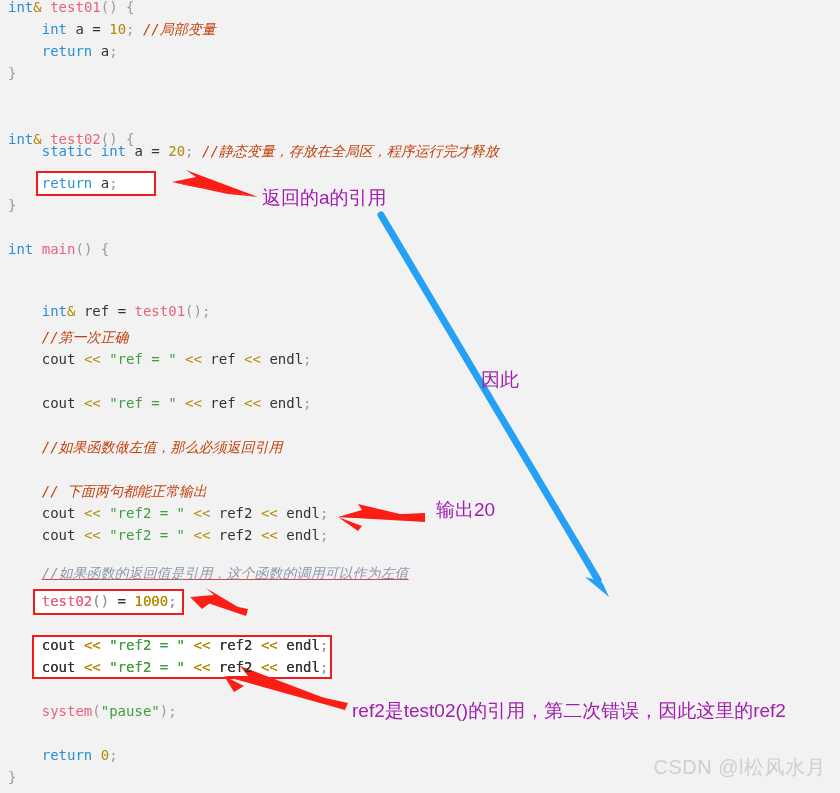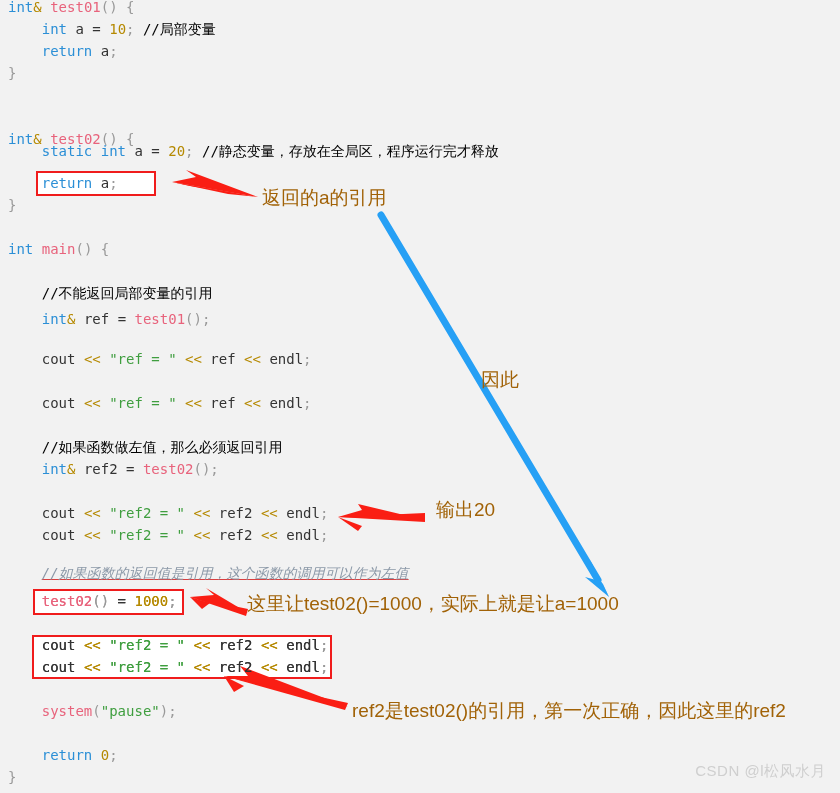--- a/index.html
+++ b/index.html
@@ -42,36 +42,36 @@
   }
 
   
   .kw      { color: #2b8fd6; }       
   .fn      { color: #e8637c; }       
   .num     { color: #b58900; }       
   .str     { color: #3f9e3f; }       
   .op      { color: #b58900; }       
   .pl      { color: #333333; }       
   .punct   { color: #999999; }       
-  .cmt     { color: #000000; }
+  .cmt     { color: #c2410c; font-style: italic; }
   .cmt-u   { color: #8c99a8; font-style: italic; text-decoration: underline; text-decoration-color: #d94040; }
   .amp     { color: #b58900; }
 
   
   .redbox {
     position: absolute;
     border: 2px solid #f01c1c;
     background: #ffffff;
     box-sizing: border-box;
   }
 
   
   .anno {
     position: absolute;
-    color: #a16207;
+    color: #a21caf;
     font-family: "Liberation Sans", sans-serif;
     font-size: 18px;
     line-height: 24px;
     white-space: pre;
   }
   .anno-big { font-size: 19px; }
 
   
   #arrows {
     position: absolute;
@@ -79,21 +79,21 @@
     width: 840px; height: 793px;
     pointer-events: none;
   }
 
   
   #watermark {
     position: absolute;
     right: 14px;
     bottom: 12px;
     color: #cfcfcf;
-    font-size: 15px;
+    font-size: 20px;
     font-family: "Liberation Sans", sans-serif;
     letter-spacing: 0.5px;
   }
 </style>
 </head>
 <body>
 
 <div id="root">
 
   <div id="code">
@@ -103,27 +103,27 @@
     <div class="ln" style="top:40px">    <span class="kw">return</span> <span class="pl">a</span><span class="punct">;</span></div>
     <div class="ln" style="top:62px"><span class="punct">}</span></div>
 
     <div class="ln" style="top:128px"><span class="kw">int</span><span class="amp">&amp;</span> <span class="fn">test02</span><span class="punct">()</span> <span class="punct">{</span></div>
     <div class="ln" style="top:140px">    <span class="kw">static</span> <span class="kw">int</span> <span class="pl">a</span> <span class="pl">=</span> <span class="num">20</span><span class="punct">;</span> <span class="cmt">//静态变量，存放在全局区，程序运行完才释放</span></div>
     <div class="ln" style="top:172px">    <span class="kw">return</span> <span class="pl">a</span><span class="punct">;</span></div>
     <div class="ln" style="top:194px"><span class="punct">}</span></div>
 
     <div class="ln" style="top:238px"><span class="kw">int</span> <span class="fn">main</span><span class="punct">()</span> <span class="punct">{</span></div>
 
-    <div class="ln" style="top:282px">    <span class="cmt">//不能返回局部变量的引用</span></div>
-    <div class="ln" style="top:308px">    <span class="kw">int</span><span class="amp">&amp;</span> <span class="pl">ref</span> <span class="pl">=</span> <span class="fn">test01</span><span class="punct">();</span></div>
+    <div class="ln" style="top:300px">    <span class="kw">int</span><span class="amp">&amp;</span> <span class="pl">ref</span> <span class="pl">=</span> <span class="fn">test01</span><span class="punct">();</span></div>
+    <div class="ln" style="top:326px">    <span class="cmt">//第一次正确</span></div>
     <div class="ln" style="top:348px">    <span class="pl">cout</span> <span class="op">&lt;&lt;</span> <span class="str">"ref = "</span> <span class="op">&lt;&lt;</span> <span class="pl">ref</span> <span class="op">&lt;&lt;</span> <span class="pl">endl</span><span class="punct">;</span></div>
     <div class="ln" style="top:392px">    <span class="pl">cout</span> <span class="op">&lt;&lt;</span> <span class="str">"ref = "</span> <span class="op">&lt;&lt;</span> <span class="pl">ref</span> <span class="op">&lt;&lt;</span> <span class="pl">endl</span><span class="punct">;</span></div>
 
     <div class="ln" style="top:436px">    <span class="cmt">//如果函数做左值，那么必须返回引用</span></div>
-    <div class="ln" style="top:458px">    <span class="kw">int</span><span class="amp">&amp;</span> <span class="pl">ref2</span> <span class="pl">=</span> <span class="fn">test02</span><span class="punct">();</span></div>
+    <div class="ln" style="top:480px">    <span class="cmt">// 下面两句都能正常输出</span></div>
     <div class="ln" style="top:502px">    <span class="pl">cout</span> <span class="op">&lt;&lt;</span> <span class="str">"ref2 = "</span> <span class="op">&lt;&lt;</span> <span class="pl">ref2</span> <span class="op">&lt;&lt;</span> <span class="pl">endl</span><span class="punct">;</span></div>
     <div class="ln" style="top:524px">    <span class="pl">cout</span> <span class="op">&lt;&lt;</span> <span class="str">"ref2 = "</span> <span class="op">&lt;&lt;</span> <span class="pl">ref2</span> <span class="op">&lt;&lt;</span> <span class="pl">endl</span><span class="punct">;</span></div>
 
     <div class="ln" style="top:562px">    <span class="cmt-u">//如果函数的返回值是引用，这个函数的调用可以作为左值</span></div>
     <div class="ln" style="top:590px;z-index:5">    <span class="fn">test02</span><span class="punct">()</span> <span class="pl">=</span> <span class="num">1000</span><span class="punct">;</span></div>
 
     <div class="ln" style="top:634px;z-index:5">    <span class="pl">cout</span> <span class="op">&lt;&lt;</span> <span class="str">"ref2 = "</span> <span class="op">&lt;&lt;</span> <span class="pl">ref2</span> <span class="op">&lt;&lt;</span> <span class="pl">endl</span><span class="punct">;</span></div>
     <div class="ln" style="top:656px;z-index:5">    <span class="pl">cout</span> <span class="op">&lt;&lt;</span> <span class="str">"ref2 = "</span> <span class="op">&lt;&lt;</span> <span class="pl">ref2</span> <span class="op">&lt;&lt;</span> <span class="pl">endl</span><span class="punct">;</span></div>
 
     <div class="ln" style="top:700px">    <span class="fn">system</span><span class="punct">(</span><span class="str">"pause"</span><span class="punct">);</span></div>
@@ -172,18 +172,17 @@
     <g>
       <line x1="381" y1="215" x2="598" y2="580" stroke="#26a0f5" stroke-width="7" stroke-linecap="round"></line>
       <path d="M 609 597 L 585 577 L 596 580 L 590 560 Z" fill="#26a0f5"></path>
       <path d="M 609 597 L 593 573 L 603 584 Z" fill="#26a0f5"></path>
     </g>
   </svg>
 
   <div class="anno anno-big" style="left:262px; top:186px;">返回的a的引用</div>
   <div class="anno anno-big" style="left:481px; top:368px;">因此</div>
   <div class="anno anno-big" style="left:436px; top:498px;">输出20</div>
-  <div class="anno anno-big" style="left:247px; top:592px;">这里让test02()=1000，实际上就是让a=1000</div>
-  <div class="anno anno-big" style="left:352px; top:699px;">ref2是test02()的引用，第一次正确，因此这里的ref2</div>
+  <div class="anno anno-big" style="left:352px; top:699px;">ref2是test02()的引用，第二次错误，因此这里的ref2</div>
 
   <div id="watermark">CSDN @l松风水月</div>
 
 </div>
 
 </body></html>

